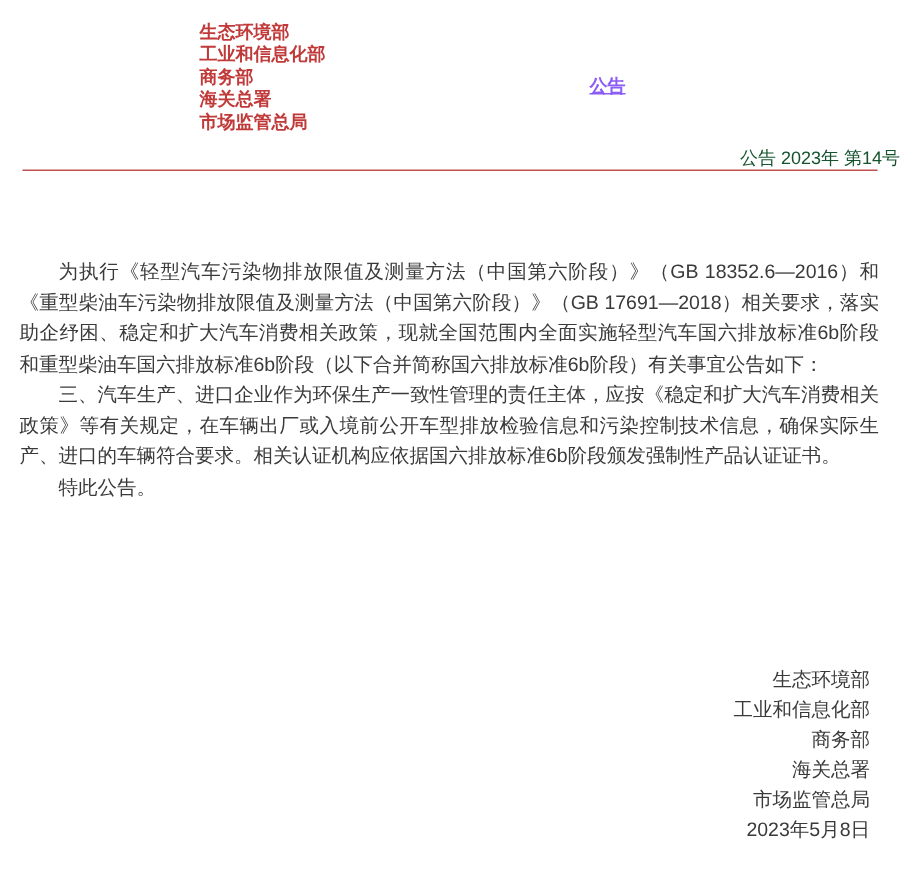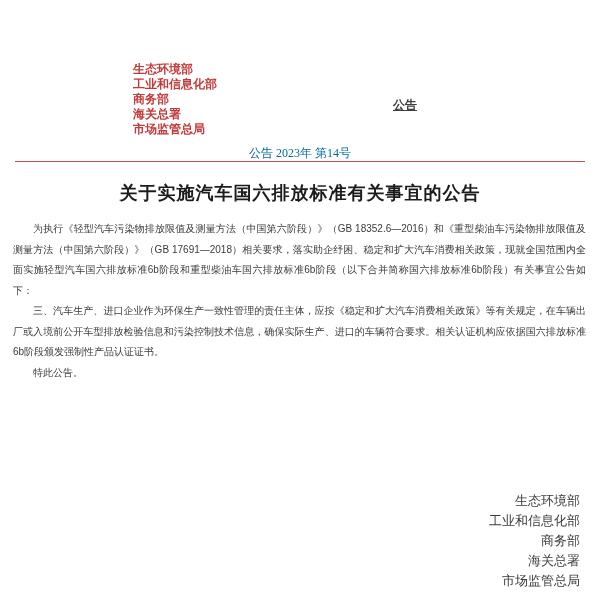--- a/index.html
+++ b/index.html
@@ -3,59 +3,59 @@
 <meta charset="utf-8">
 <style>
   html, body { margin: 0; padding: 0; }
   body {
     width: 600px; height: 596px;
     background: #ffffff;
     font-family: "Liberation Sans", sans-serif;
     position: relative;
     overflow: hidden;
   }
-  .page { position: absolute; inset: 0; background: #ffffff; margin-top: 48px; }
+  .page { position: absolute; inset: 0; background: #ffffff; }
 
   
   .ministries {
     position: absolute; left: 133px; top: 14px;
     color: #c13a3a; font-weight: bold;
     font-size: 12px; line-height: 15px;
     white-space: nowrap;
   }
   .gonggao-label {
     position: absolute; left: 393px; top: 49px;
-    color: #404040; font-weight: bold; font-size: 12px;
+    color: #8b5cf6; font-weight: bold; font-size: 12px;
     white-space: nowrap;
     text-decoration: underline;
   }
 
   
   .doc-number {
     position: absolute; top: 97px; left: 0; width: 100%;
-    text-align: center; font-size: 12px; color: #0369a1; font-family: Liberation Serif, serif;
+    text-align: right; font-size: 12px; color: #14532d;
   }
 
   
   .red-line {
     position: absolute; top: 113px; left: 15px; width: 570px;
     height: 0; border-top: 1px solid #c05050;
   }
 
   
   .title {
     position: absolute; top: 133px; left: 0; width: 100%;
     text-align: center; font-size: 18px; font-weight: bold;
     color: #1c1c1c; letter-spacing: 1px;
   }
 
   
   .body-text {
     position: absolute; top: 171px; left: 13px; width: 573px;
-    font-size: 10px; line-height: 20.5px; color: #3a3a3a;
+    font-size: 13px; line-height: 20.5px; color: #3a3a3a;
     text-align: justify;
   }
   .body-text p { margin: 0; text-indent: 2em; }
 
   
   .signature {
     position: absolute; top: 443px; right: 20px;
     text-align: right; font-size: 13px; line-height: 20px;
     color: #3a3a3a; white-space: nowrap;
   }
@@ -78,30 +78,30 @@
     <div>海关总署</div>
     <div>市场监管总局</div>
   </div>
 
   <div class="gonggao-label">公告</div>
 
   <div class="doc-number">公告 2023年 第14号</div>
 
   <div class="red-line"></div>
 
-  <div class="title">关于实施汽车国六排放标准有关事宜的公告</div>
 
   <div class="body-text">
     <p>为执行《轻型汽车污染物排放限值及测量方法（中国第六阶段）》（GB 18352.6—2016）和《重型柴油车污染物排放限值及测量方法（中国第六阶段）》（GB 17691—2018）相关要求，落实助企纾困、稳定和扩大汽车消费相关政策，现就全国范围内全面实施轻型汽车国六排放标准6b阶段和重型柴油车国六排放标准6b阶段（以下合并简称国六排放标准6b阶段）有关事宜公告如下：</p>
     <p>三、汽车生产、进口企业作为环保生产一致性管理的责任主体，应按《稳定和扩大汽车消费相关政策》等有关规定，在车辆出厂或入境前公开车型排放检验信息和污染控制技术信息，确保实际生产、进口的车辆符合要求。相关认证机构应依据国六排放标准6b阶段颁发强制性产品认证证书。</p>
     <p>特此公告。</p>
   </div>
 
   <div class="signature">
     <div>生态环境部</div>
     <div>工业和信息化部</div>
     <div>商务部</div>
     <div>海关总署</div>
     <div>市场监管总局</div>
+    <div>2023年5月8日</div>
   </div>
 
 
 </div>
 
 </body></html>

